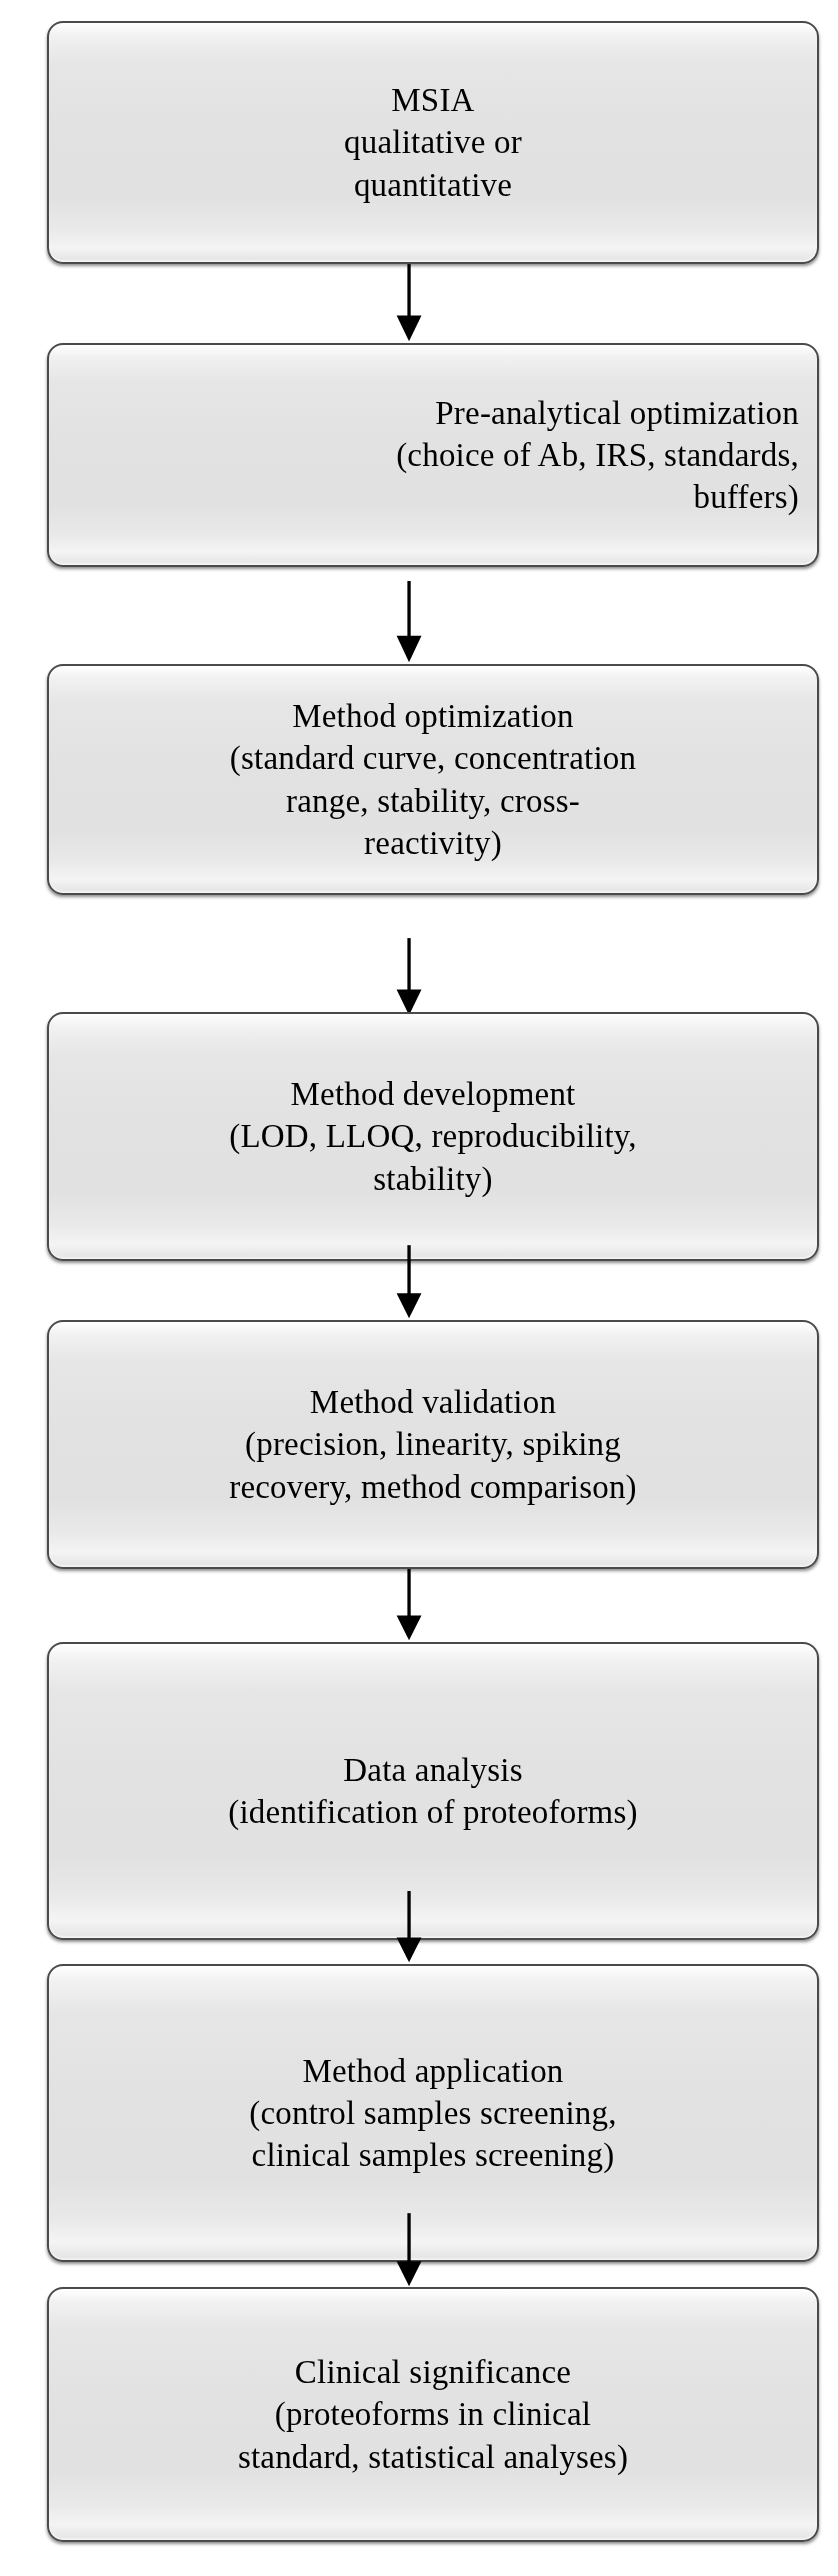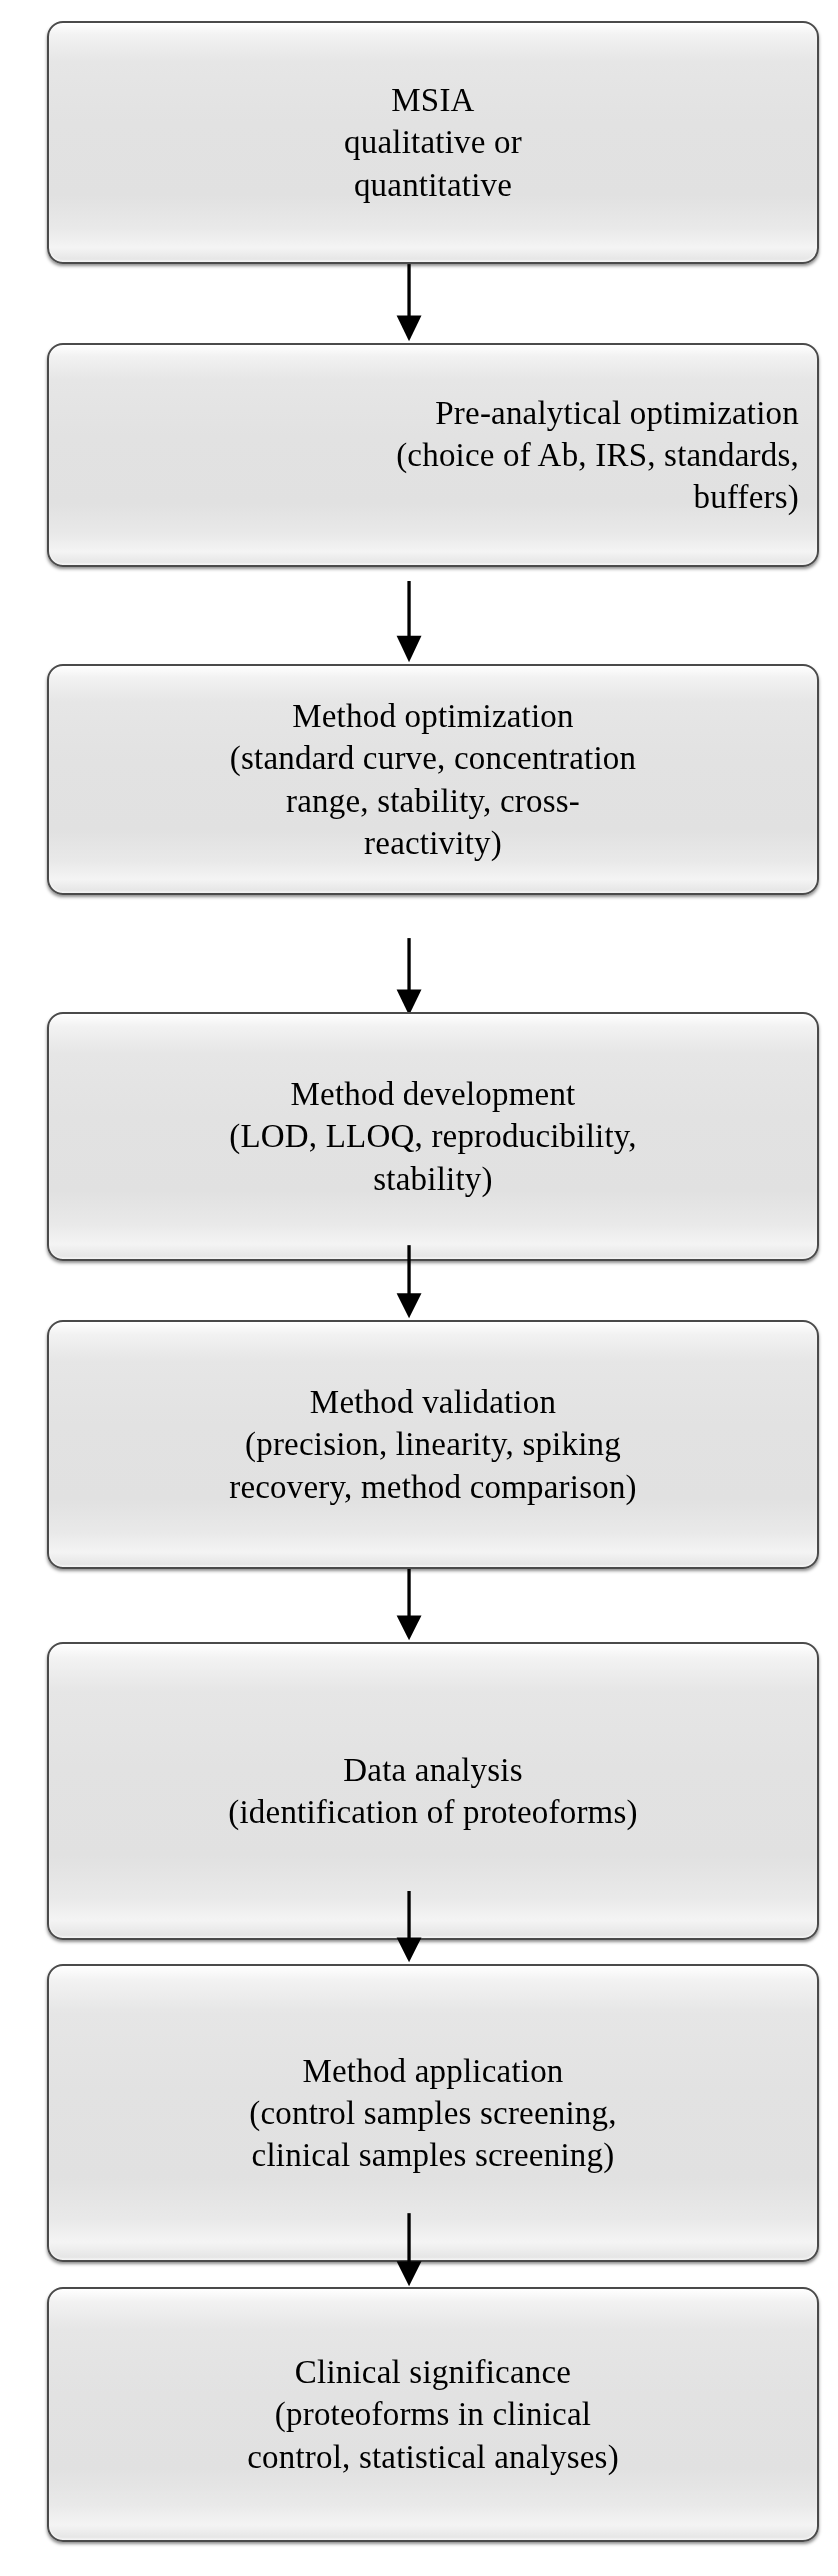--- a/index.html
+++ b/index.html
@@ -162,17 +162,17 @@
   <div class="flow-arrow" style="top:2213px; height:75px;">
     <svg width="838" height="75" viewBox="0 0 1010 90" xmlns="http://www.w3.org/2000/svg">
       <line x1="493" y1="0" x2="493" y2="62" stroke="#000000" stroke-width="4"></line>
       <polygon points="478,58 508,58 493,88" fill="#000000"></polygon>
     </svg>
   </div>
 
   <div class="flow-node" style="top:2287px; height:255px;">
     <span class="node-text">Clinical significance
 (proteoforms in clinical
-control, statistical analyses)</span>
+standard, statistical analyses)</span>
   </div>
 
 </div>
 
 
 </body></html>

